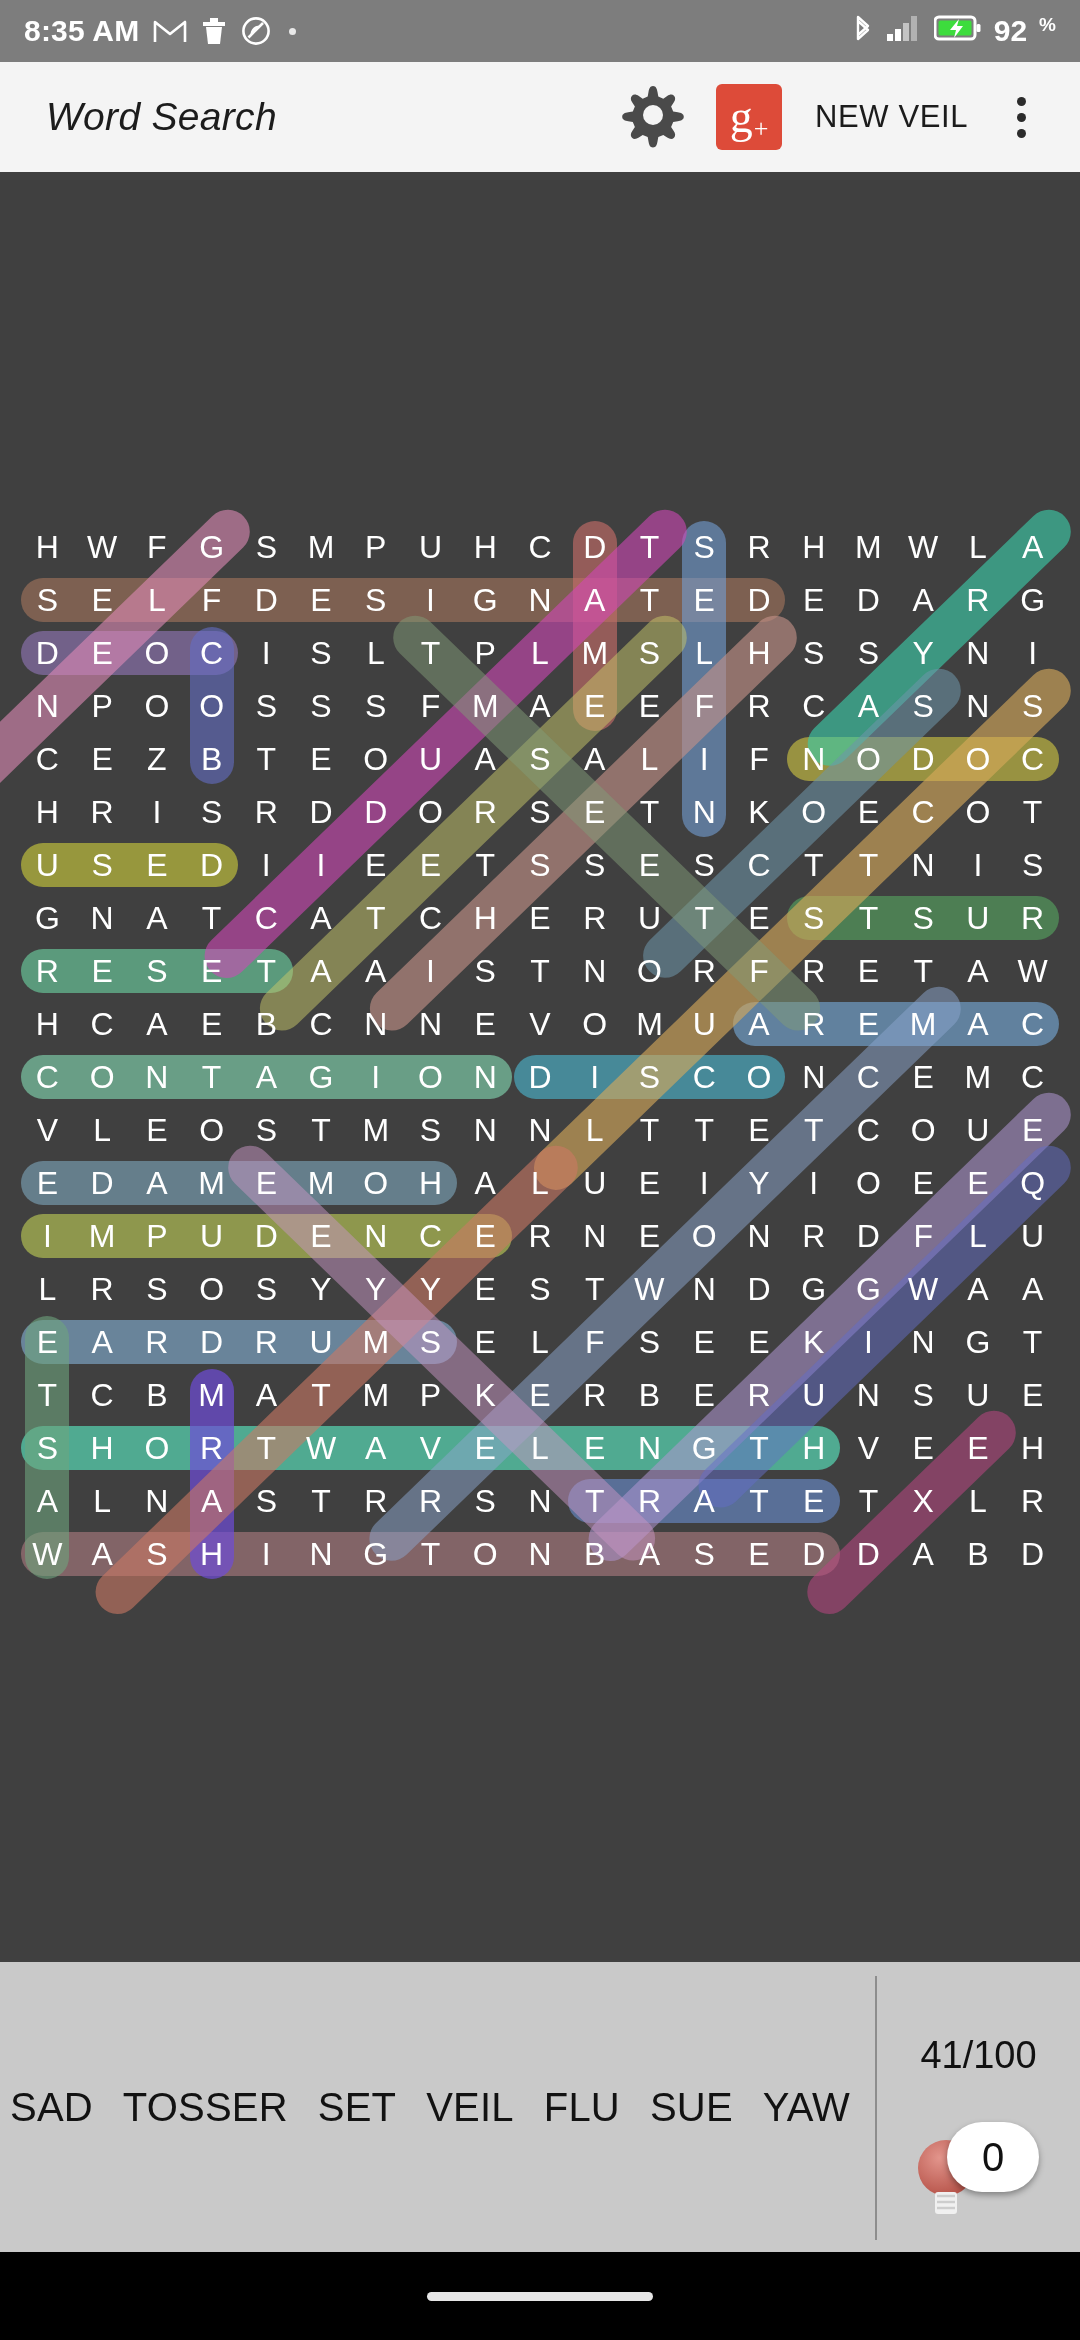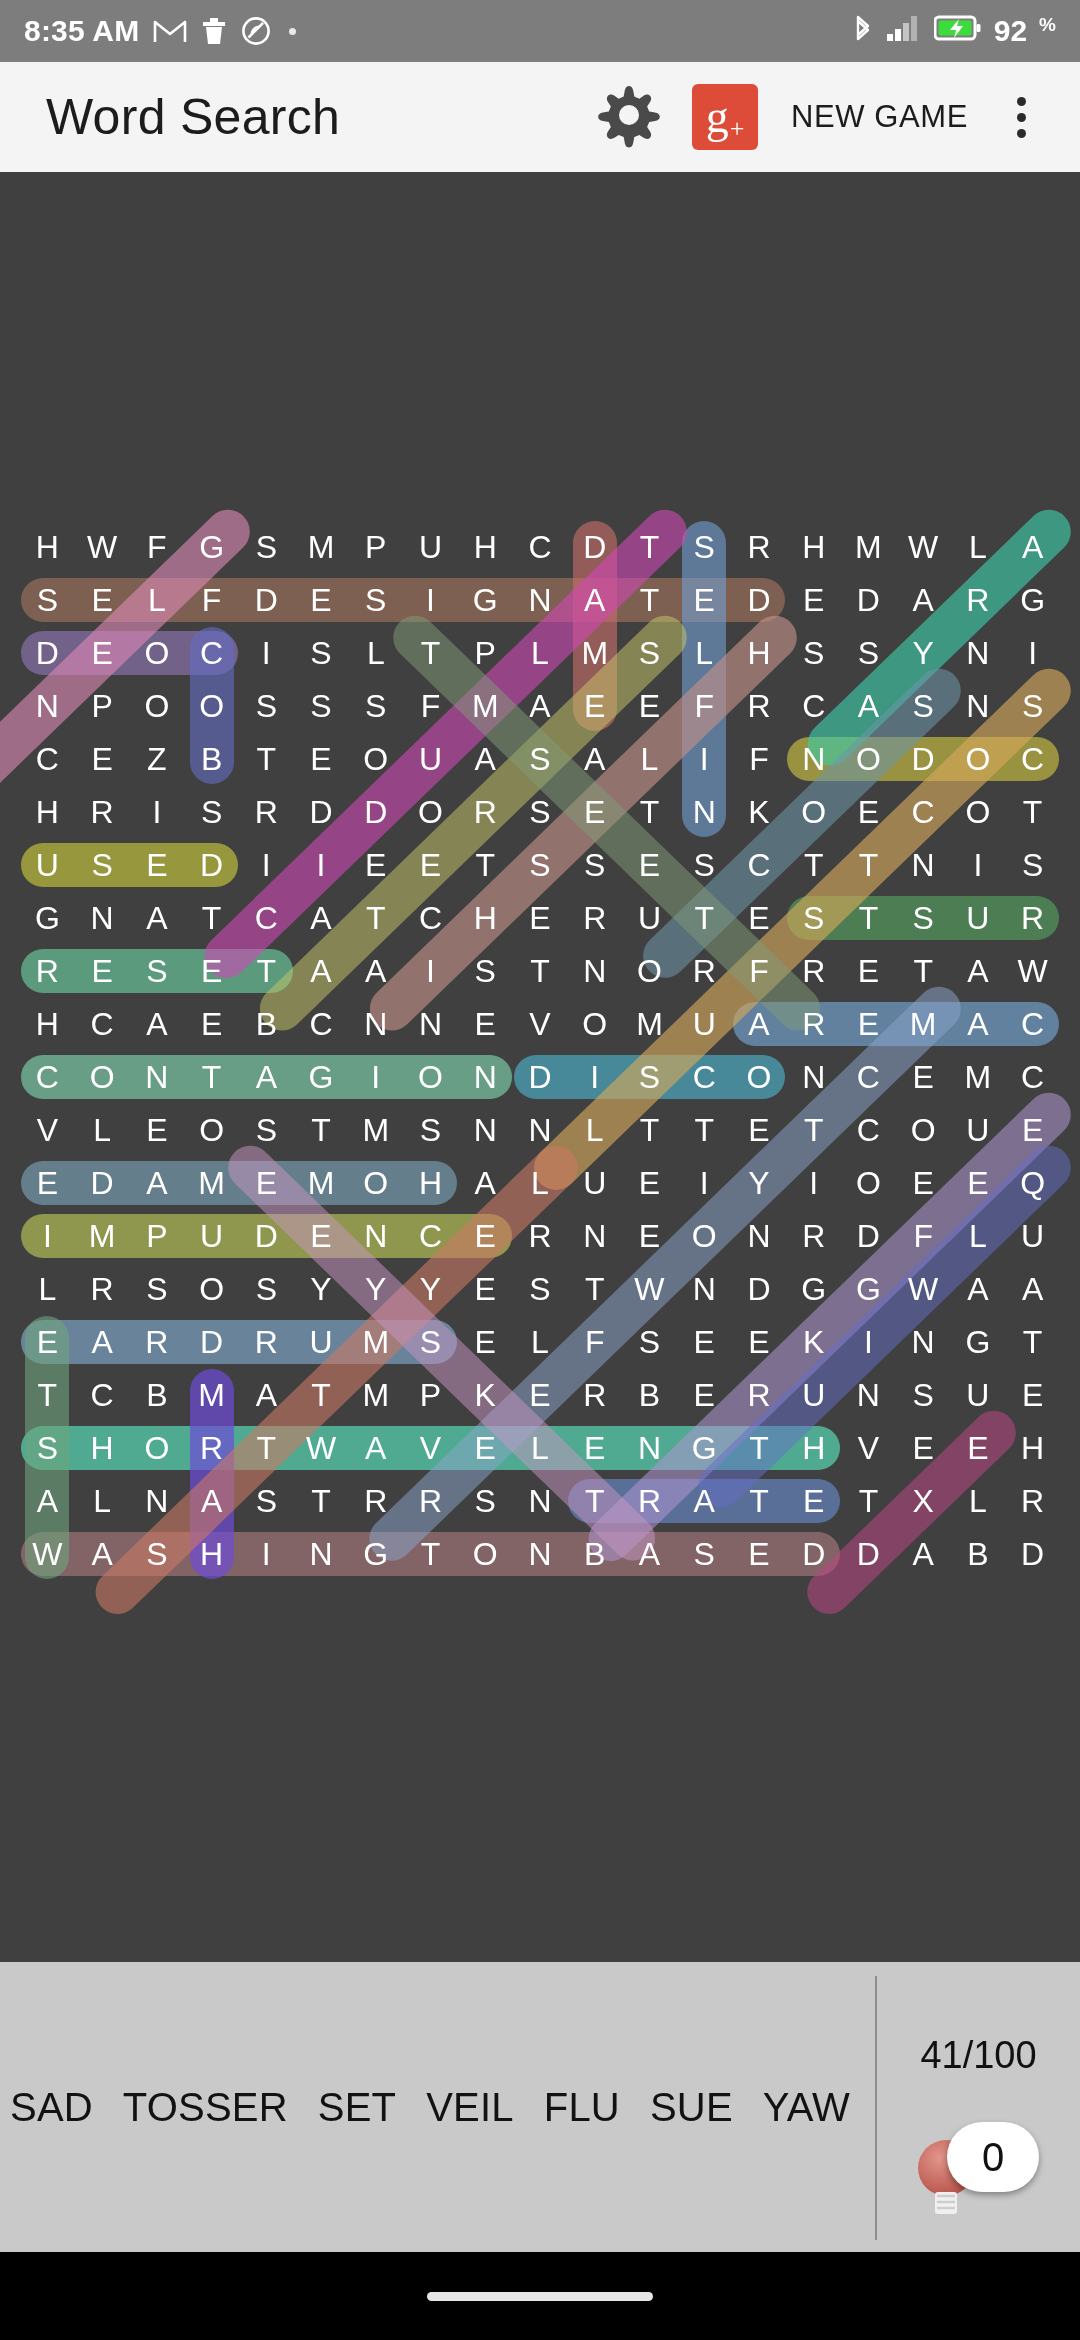--- a/index.html
+++ b/index.html
@@ -26,22 +26,23 @@
   .sb-batt-txt{ font-size:30px; font-weight:700; }
   .sb-pct{ font-size:19px; font-weight:700; }
 
   
   .appbar{
     position:absolute; top:62px; left:0; width:1080px; height:110px;
     background:#f4f4f4; display:flex; align-items:center;
     padding:0 22px 0 46px;
   }
   .app-title{
-    font-size:50px; color:#1c1c1c; font-weight:400; letter-spacing:.3px;
+    font-size:39px; color:#1c1c1c; font-weight:400; letter-spacing:.3px;
     white-space:nowrap;
+    font-style:italic;
   }
   .appbar-actions{ margin-left:auto; display:flex; align-items:center; gap:0px; }
   .act{ display:flex; align-items:center; justify-content:center; }
   .gear-btn{ width:96px; height:96px; }
   .gplus-btn{ width:96px; height:96px; }
   .gplus-sq{
     width:66px; height:66px; border-radius:6px; background:#dd4b39;
     display:flex; align-items:center; justify-content:center;
     color:#fff; font-family:"Liberation Serif", serif;
     font-size:46px; line-height:1; font-weight:400; position:relative;
@@ -196,21 +197,21 @@
         </span>
       </div>
 
       <div class="act gplus-btn">
         <div class="gplus-sq">
           <span>g</span>
             <span class="plus">+</span>
         </div>
       </div>
 
-      <div class="newgame-btn">NEW GAME</div>
+      <div class="newgame-btn">NEW VEIL</div>
 
       <div class="more-btn">
         <i></i>
           <i></i>
           <i></i>
       </div>
     </div>
   </div>
 
   <div class="board">

